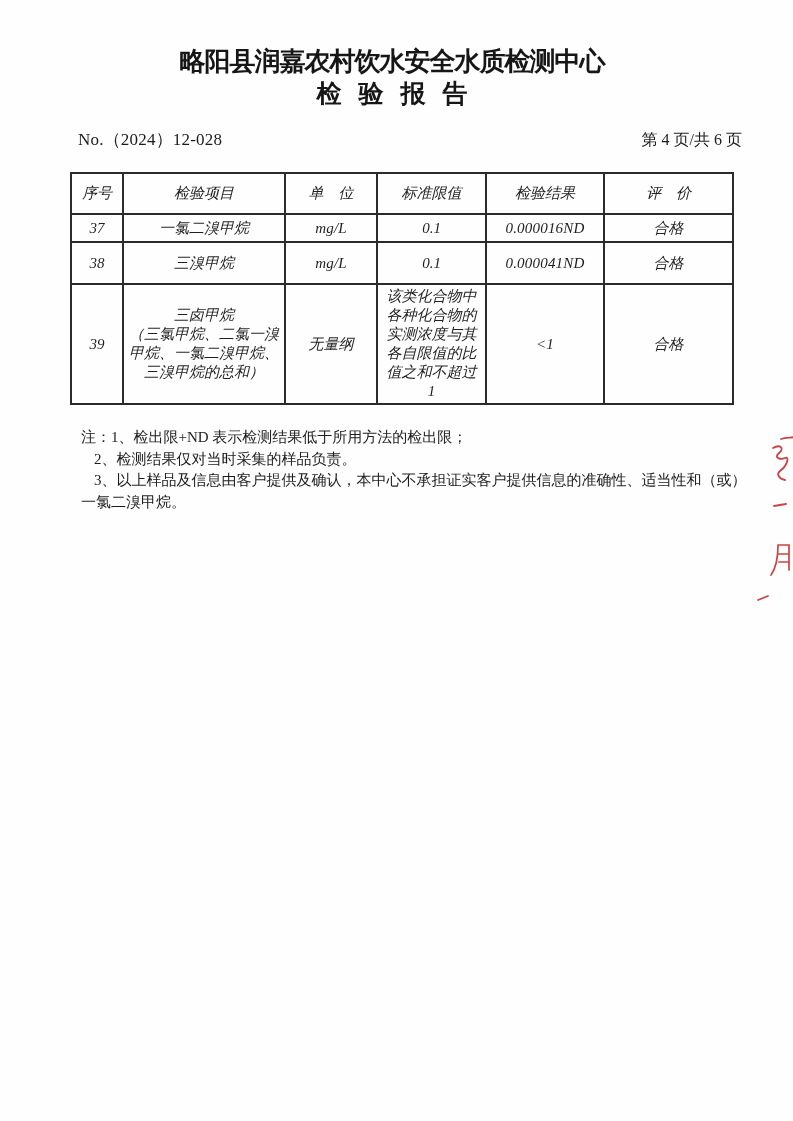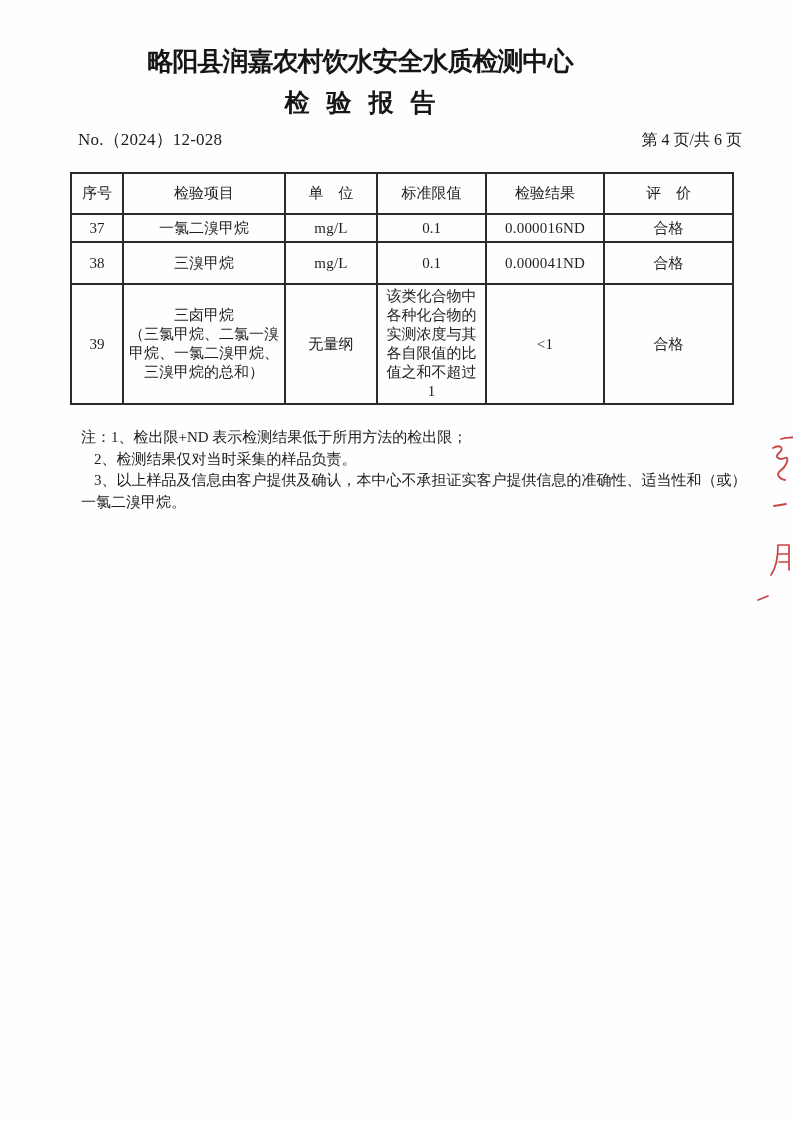--- a/index.html
+++ b/index.html
@@ -9,47 +9,47 @@
     width:793px; height:1121px;
     background:#fefefe;
     overflow:hidden;
     font-family:"Liberation Serif","DejaVu Serif",serif;
     color:#1c1c1c;
   }
   
   .titles {
     position:absolute; left:0; top:44px; width:720px;
     text-align:center;
+    padding-left:32px;
   }
   .org-title {
     font-family:"Liberation Sans","DejaVu Sans",sans-serif;
     font-size:26px; font-weight:700; letter-spacing:-1px;
     color:#161616; line-height:34px;
   }
   .report-title {
-    margin-top:9px;
     font-family:"Liberation Sans","DejaVu Sans",sans-serif;
     font-size:25px; font-weight:700;
     letter-spacing:17px; padding-left:17px;
     color:#161616; line-height:30px;
   }
   .meta-row { position:absolute; top:128px; left:4px; width:793px; height:24px; }
   .report-no {
     position:absolute; left:74px; top:0;
     font-size:17px; color:#1c1c1c; letter-spacing:0.2px;
   }
   .page-indicator {
     position:absolute; right:55px; top:2px;
     font-size:16px; color:#1c1c1c;
   }
   
   table.results {
     position:absolute; left:70px; top:172px;
     width:662px; border-collapse:collapse; table-layout:fixed;
-    font-size:15px; color:#1f1f1f;
+    font-size:15px; color:#1f1f1f;font-style:italic;
   }
   table.results th, table.results td {
     border:2px solid #2b2b2b;
     text-align:center; vertical-align:middle;
     padding:2px 4px;
     font-weight:normal;
     line-height:19px;
     white-space:pre-line;
     overflow:hidden;
   }

